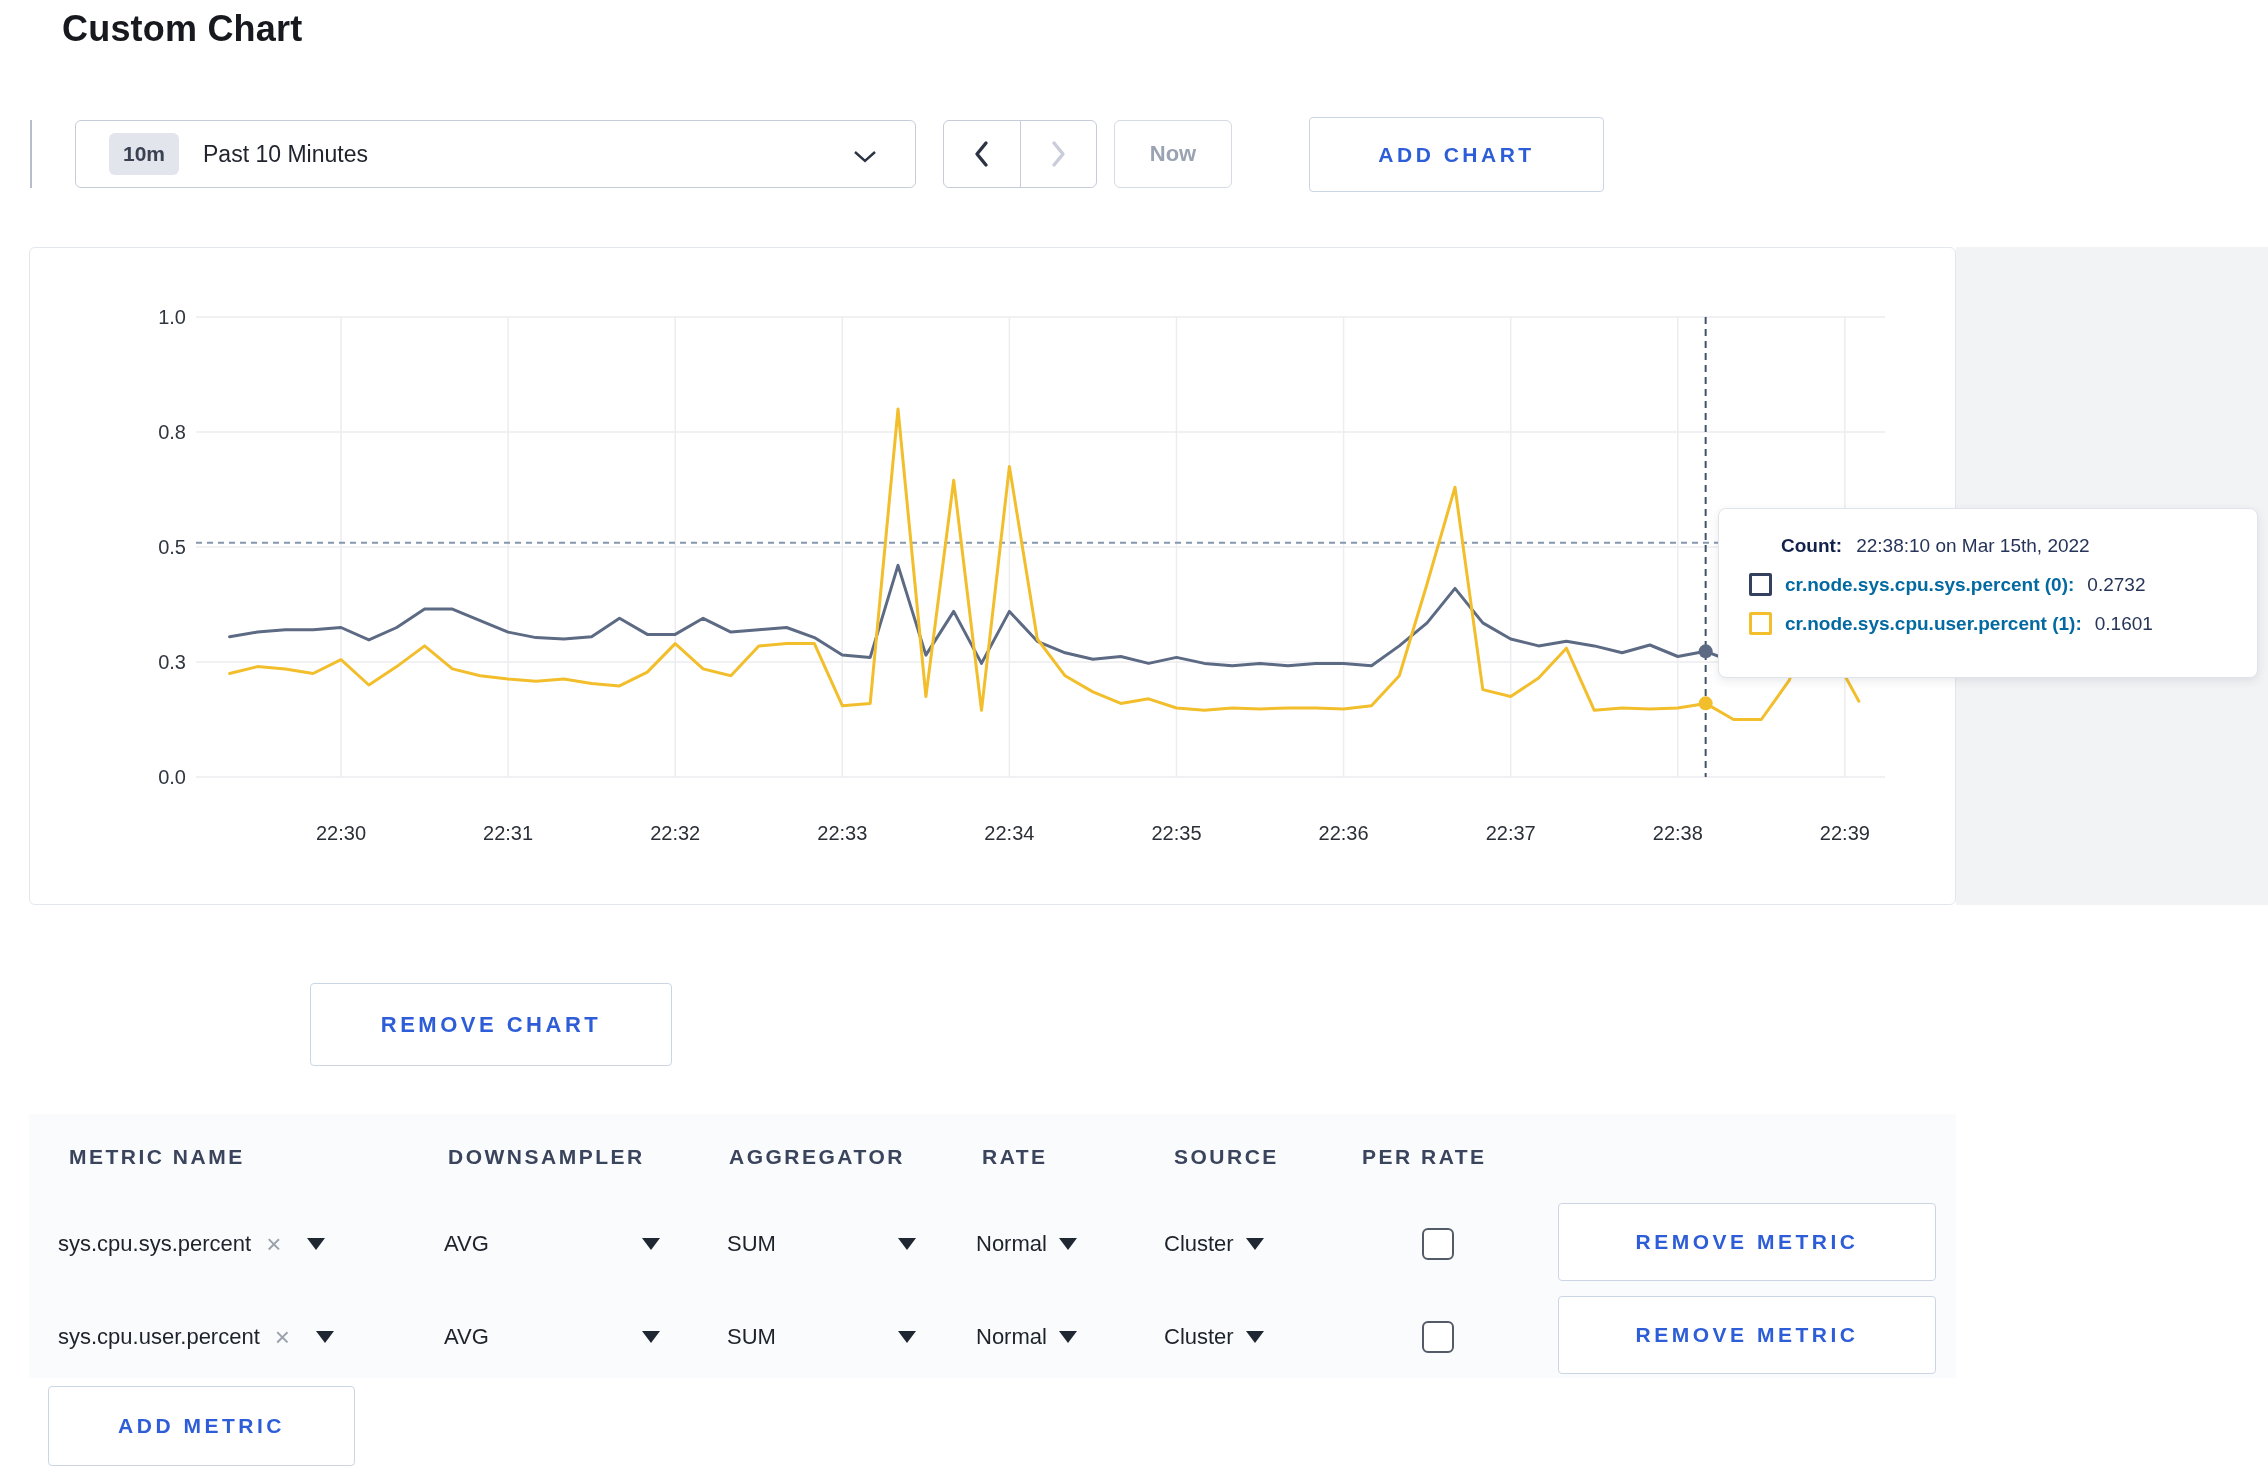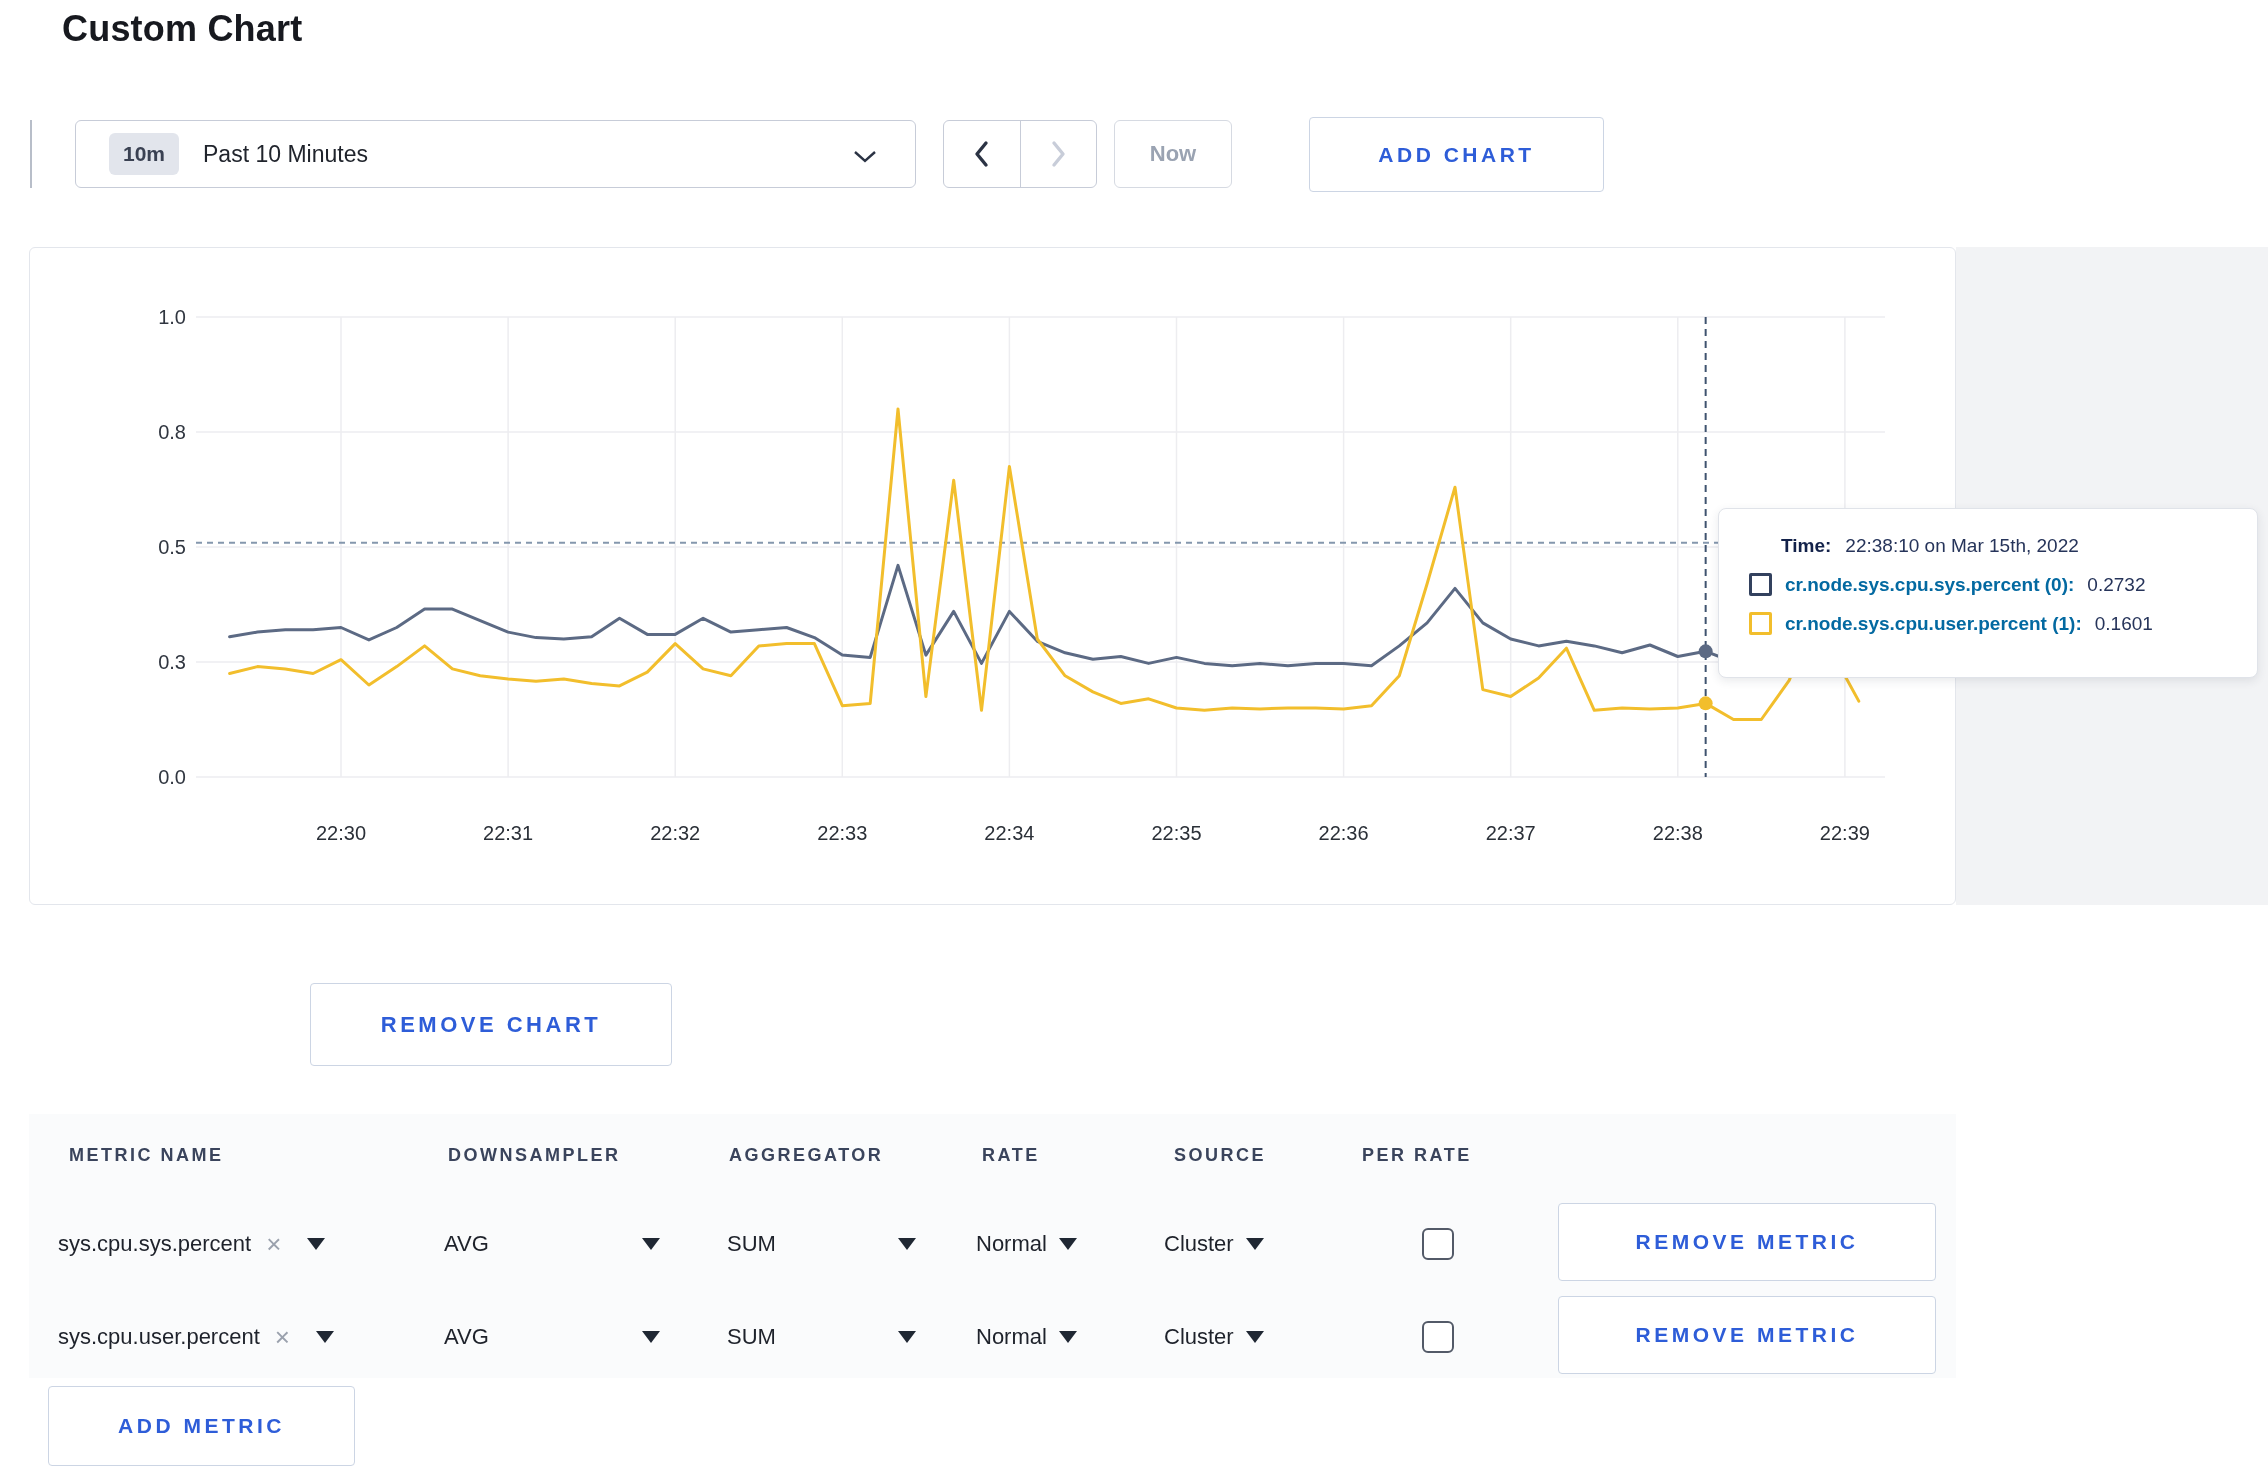--- a/index.html
+++ b/index.html
@@ -38,21 +38,21 @@
   .tt-row{margin:16px 0 0 30px;display:flex;align-items:center;font-size:19px;color:#26345a;}
   .tt-swatch{width:17px;height:17px;border:3px solid #33415e;border-radius:2px;background:#fff;margin-right:13px;flex:0 0 auto;}
   .tt-row b{color:#0369a1;margin-right:13px;}
   
   #units-dropdown{left:29px;top:983px;width:263px;height:83px;cursor:pointer;}
   #units-label{margin-left:30px;font-size:23px;font-weight:700;color:#14171c;}
   #units-chevron{margin-left:20px;}
   #remove-chart-button{left:310px;top:983px;width:362px;height:83px;font-size:22px;}
   
   #metrics-table{left:29px;top:1114px;width:1927px;height:264px;background:#fafbfc;}
-  .th{position:absolute;top:31px;font-size:18px;font-weight:700;letter-spacing:2.5px;color:#3a445c;}
+  .th{position:absolute;top:31px;font-size:21px;font-weight:700;letter-spacing:2.5px;color:#3a445c;}
   .metric-row{position:absolute;left:0;width:100%;height:93px;}
   .cell{position:absolute;top:50%;transform:translateY(-50%);display:flex;align-items:center;font-size:22px;color:#1e222b;cursor:pointer;}
   .cell.between{justify-content:space-between;}
   .cell.gap span + .tri{margin-left:12px;}
   .mname{margin-right:15px;}
   .x-icon{color:#9aa1ad;font-size:26px;line-height:1;margin-right:26px;cursor:pointer;}
   .tri{width:0;height:0;border-left:9px solid transparent;border-right:9px solid transparent;border-top:12px solid #1f2733;}
   .checkbox{position:absolute;top:31px;width:28px;height:28px;border:2px solid #535a68;border-radius:6px;background:#fff;cursor:pointer;}
   .remove-metric{position:absolute;top:6px;width:378px;height:78px;}
   #add-metric-button{left:48px;top:1386px;width:307px;height:80px;}
@@ -131,21 +131,21 @@
         <polyline points="199.6,388.7 227.4,384.1 255.3,381.8 283.1,381.8 311.0,379.5 338.9,391.9 366.7,379.5 394.6,361.1 422.4,361.1 450.2,372.6 478.1,384.1 506.0,389.6 533.8,391.0 561.6,388.7 589.5,370.3 617.3,386.4 645.2,386.4 673.1,370.3 700.9,384.1 728.8,381.8 756.6,379.5 784.4,389.6 812.3,407.1 840.2,409.4 868.0,317.4 895.9,407.1 923.7,363.4 951.5,415.4 979.4,363.4 1007.3,393.3 1035.1,404.8 1062.9,411.2 1090.8,408.5 1118.6,415.4 1146.5,409.4 1174.4,415.4 1202.2,417.7 1230.0,415.4 1257.9,417.7 1285.7,415.4 1313.6,415.4 1341.5,417.7 1369.3,397.9 1397.1,374.9 1425.0,340.4 1452.8,374.9 1480.7,391.0 1508.6,397.9 1536.4,393.3 1564.3,397.9 1592.1,404.8 1619.9,397.0 1647.8,408.5 1675.7,403.3 1703.5,414.0 1731.3,404.8 1759.2,400.2 1787.0,397.9 1814.9,400.2" fill="none" stroke="#5c6a84" stroke-width="3" stroke-linejoin="round" stroke-linecap="round"></polyline>
         <polyline points="199.6,425.5 227.4,418.6 255.3,420.9 283.1,425.5 311.0,411.7 338.9,437.0 366.7,418.6 394.6,397.9 422.4,420.9 450.2,427.8 478.1,431.0 506.0,433.3 533.8,431.0 561.6,435.6 589.5,437.9 617.3,424.1 645.2,395.6 673.1,420.9 700.9,427.8 728.8,397.9 756.6,395.6 784.4,395.6 812.3,457.7 840.2,455.4 868.0,161.0 895.9,448.5 923.7,232.3 951.5,462.3 979.4,218.5 1007.3,391.0 1035.1,427.8 1062.9,443.9 1090.8,455.4 1118.6,450.8 1146.5,460.0 1174.4,462.3 1202.2,460.0 1230.0,460.9 1257.9,460.0 1285.7,460.0 1313.6,460.9 1341.5,457.7 1369.3,427.8 1397.1,335.8 1425.0,239.2 1452.8,441.6 1480.7,448.5 1508.6,430.1 1536.4,400.2 1564.3,462.3 1592.1,460.0 1619.9,460.9 1647.8,460.0 1675.7,455.4 1703.5,471.5 1731.3,471.5 1759.2,432.4 1787.0,363.4 1814.9,427.8 1828.8,453.1" fill="none" stroke="#f2be2c" stroke-width="3" stroke-linejoin="round" stroke-linecap="round"></polyline>
         <line x1="1675.6555700000001" x2="1675.6555700000001" y1="69" y2="529" stroke="#3f536f" stroke-width="2" stroke-dasharray="7 5"></line>
         <circle cx="1675.6555700000001" cy="403.328" r="7" fill="#5c6a84"></circle>
         <circle cx="1675.6555700000001" cy="455.354" r="7" fill="#f2be2c"></circle>
       </svg>
   </div>
 
   <div class="abs" id="chart-tooltip">
     <div class="tt-time">
-      <b>Time:</b><span>22:38:10 on Mar 15th, 2022</span>
+      <b>Count:</b><span>22:38:10 on Mar 15th, 2022</span>
     </div>
     <div class="tt-row">
       <span class="tt-swatch" style="border-color: rgb(51, 65, 94);"></span>
       <b>cr.node.sys.cpu.sys.percent (0):</b>
       <span>0.2732</span>
     </div>
     <div class="tt-row">
       <span class="tt-swatch" style="border-color: rgb(242, 190, 44);"></span>
       <b>cr.node.sys.cpu.user.percent (1):</b>
       <span>0.1601</span>

